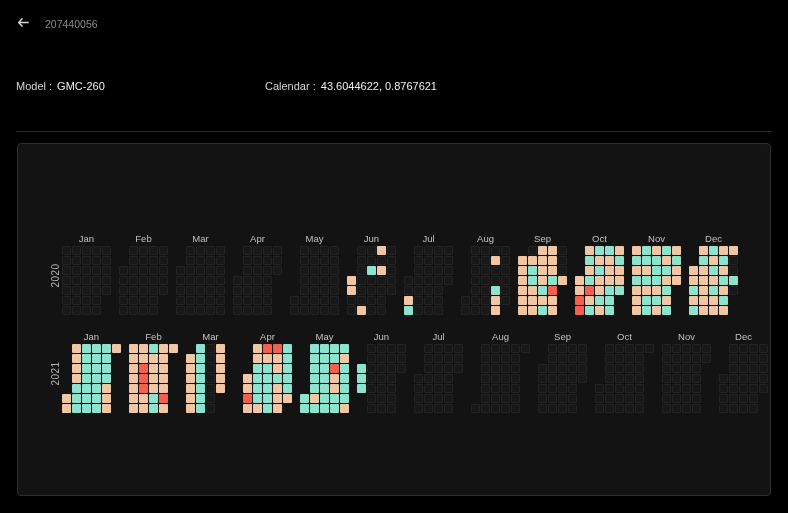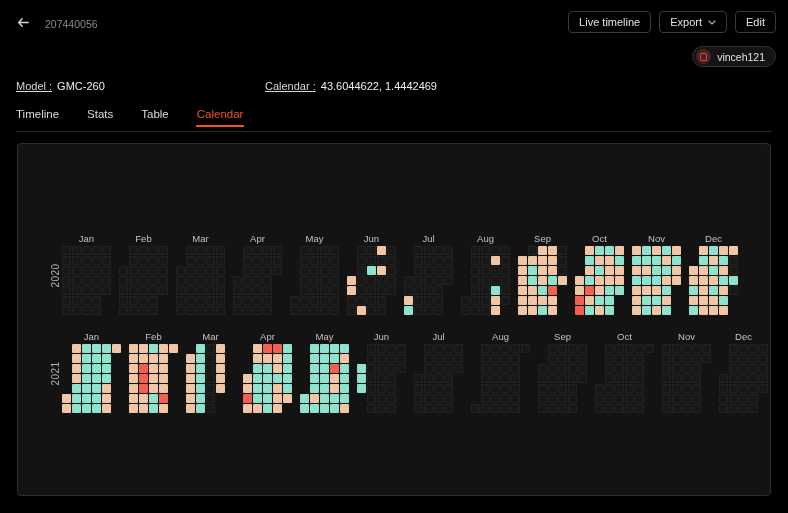--- a/index.html
+++ b/index.html
@@ -61,21 +61,21 @@
     width: 7px; height: 8px; border: 1.4px solid #e8483a; border-radius: 1.5px;
   }
   .user-name { font-size: 10.5px; color: #e2e2e2; }
 
   
   .meta {
     position: absolute; left: 0; top: 80px; width: 788px; height: 20px;
     font-size: 11px; color: #e0e0e0;
   }
   .meta-item { position: absolute; display: flex; align-items: center; gap: 5px; white-space: nowrap; }
-  .meta-label { color: #d6d6d6; text-decoration: underline; }
+  .meta-label { color: #d6d6d6; }
   .meta-value { color: #efefef; }
   .meta-model { left: 16px; }
   .meta-location { left: 265px; }
 
   
   .tabs {
     position: absolute; left: 0; top: 108px; width: 788px; height: 24px;
     display: flex; align-items: flex-start; gap: 0;
   }
   .tab {
@@ -139,62 +139,34 @@
 
   <div class="header">
     <div class="back-btn">
       <svg width="15" height="15" viewBox="0 0 16 16" fill="none" stroke="currentColor" stroke-width="1.5" stroke-linecap="round" stroke-linejoin="round">
         <path d="M13 8 H3"></path>
           <path d="M6.5 4 L3 8 L6.5 12"></path>
       </svg>
     </div>
     <div class="title-id">207440056</div>
 
-    <div class="header-actions">
-      <button class="btn">
-        <span>Live timeline</span>
-      </button>
-      <button class="btn">
-        <span>Export</span>
-        <span class="chev">
-          <svg width="8" height="5" viewBox="0 0 8 5" fill="none" stroke="currentColor" stroke-width="1.1" stroke-linecap="round" stroke-linejoin="round">
-              <path d="M1 1 L4 4 L7 1"></path>
-            </svg>
-        </span>
-      </button>
-      <button class="btn">
-        <span>Edit</span>
-      </button>
-    </div>
   </div>
 
-  <div class="user-badge">
-    <div class="avatar">
-      <div class="glyph"></div>
-    </div>
-    <div class="user-name">vinceh121</div>
-  </div>
 
   <div class="meta">
     <div class="meta-item meta-model">
       <span class="meta-label">Model :</span>
       <span class="meta-value">GMC-260</span>
     </div>
     <div class="meta-item meta-location">
       <span class="meta-label">Calendar :</span>
-      <span class="meta-value">43.6044622, 1.4442469</span>
+      <span class="meta-value">43.6044622, 0.8767621</span>
     </div>
   </div>
 
-  <div class="tabs">
-    <div class="tab">Timeline</div>
-    <div class="tab">Stats</div>
-    <div class="tab">Table</div>
-    <div class="tab active">Calendar</div>
-  </div>
   <div class="tabs-rule"></div>
 
   <div class="panel">
 
     <div class="cal-area" id="cal-area">
         <div class="cal-row">
           <div class="year-label">2020</div>
           <div class="months">
             <div class="month">
               <div class="month-name">Jan</div>

